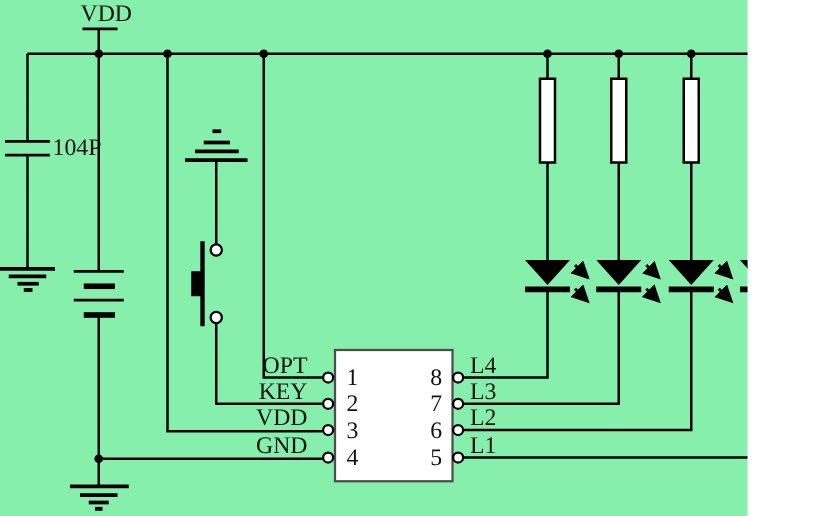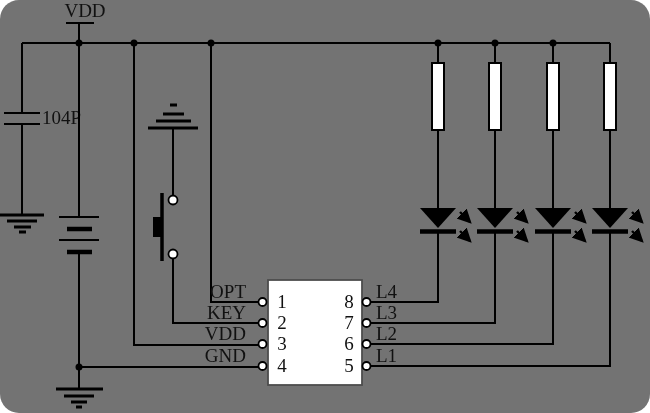--- a/index.html
+++ b/index.html
@@ -1,22 +1,21 @@
 <!DOCTYPE html>
 <html><head>
 <meta charset="utf-8">
 <style>
   html, body { margin: 0; padding: 0; background: #ffffff; }
   .canvas {
     position: relative;
-    width: 650px;
+    width: 598px;
     height: 413px;
-    background: #737373;
+    background: #86efac;
     overflow: hidden;
-    border-radius: 19px;
   }
   svg { display: block; }
   text {
     font-family: "Liberation Serif", "DejaVu Serif", serif;
     fill: #111111;
   }
   .lbl  { font-size: 19px; }
   .num  { font-size: 19px; }
   .wire { stroke: #000000; stroke-width: 2; fill: none; }
   .thin { stroke: #000000; stroke-width: 2.2; fill: none; }

